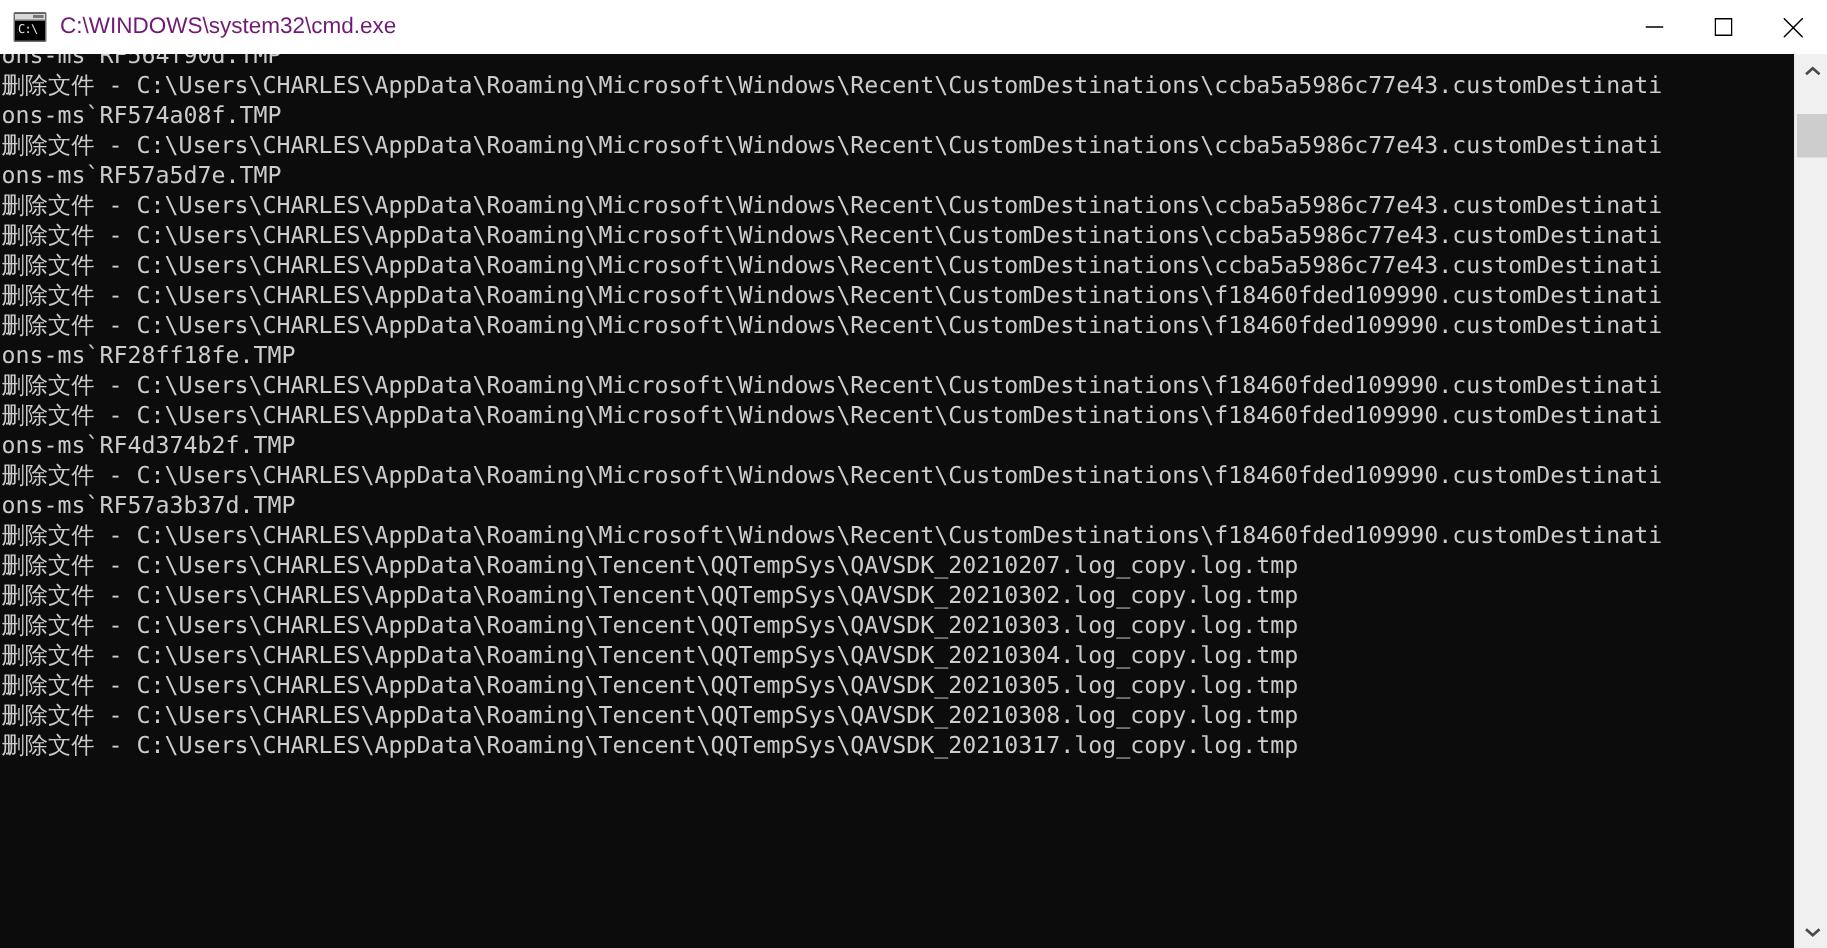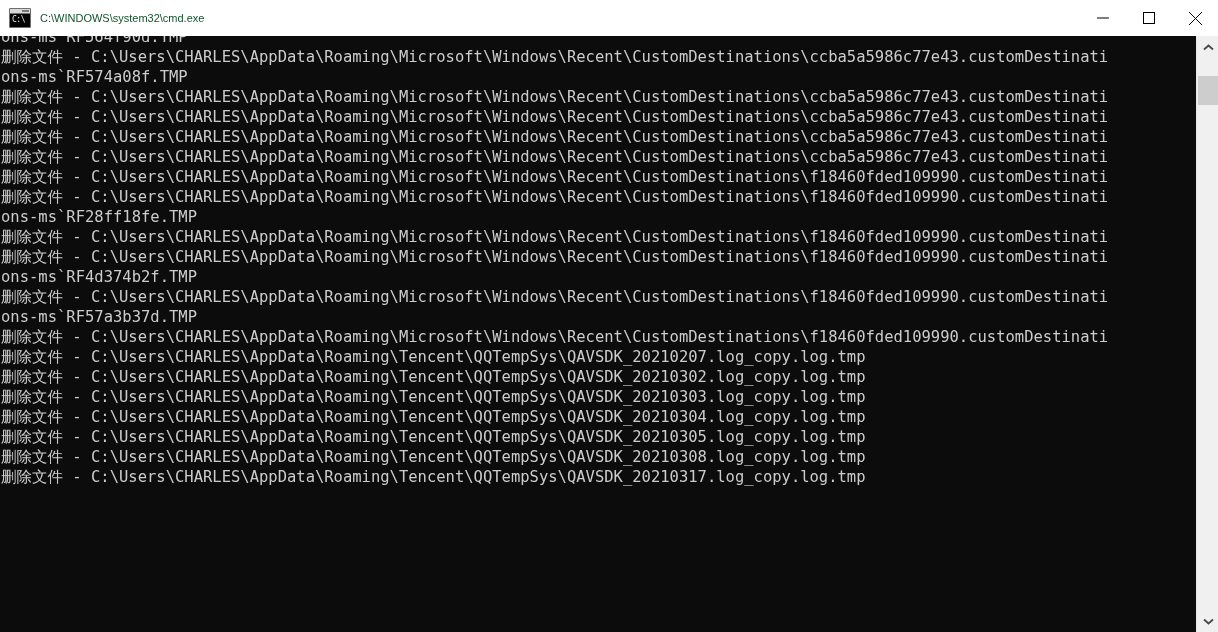--- a/index.html
+++ b/index.html
@@ -70,22 +70,22 @@
     color: #e6e6e6;
     font-family: "DejaVu Sans Mono", monospace;
     font-size: 8px;
     line-height: 9px;
     letter-spacing: -0.5px;
     white-space: nowrap;
   }
 
   .title-text {
     font-family: "Liberation Sans", sans-serif;
-    font-size: 11px;
-    color: #14532d;
+    font-size: 15px;
+    color: #701a75;
     white-space: nowrap;
     line-height: 36px;
   }
 
   .win-controls {
     position: absolute;
     right: 0; top: 0;
     height: 36px;
     display: flex;
   }
@@ -198,20 +198,21 @@
       </div>
     </div>
   </div>
 
   <div class="console">
     <div class="console-inner" id="console-lines">
         <div class="cline">ons-ms`RF564f90d.TMP</div>
         <div class="cline">删除文件 - C:\Users\CHARLES\AppData\Roaming\Microsoft\Windows\Recent\CustomDestinations\ccba5a5986c77e43.customDestinati</div>
         <div class="cline">ons-ms`RF574a08f.TMP</div>
         <div class="cline">删除文件 - C:\Users\CHARLES\AppData\Roaming\Microsoft\Windows\Recent\CustomDestinations\ccba5a5986c77e43.customDestinati</div>
+        <div class="cline">ons-ms`RF57a5d7e.TMP</div>
         <div class="cline">删除文件 - C:\Users\CHARLES\AppData\Roaming\Microsoft\Windows\Recent\CustomDestinations\ccba5a5986c77e43.customDestinati</div>
         <div class="cline">删除文件 - C:\Users\CHARLES\AppData\Roaming\Microsoft\Windows\Recent\CustomDestinations\ccba5a5986c77e43.customDestinati</div>
         <div class="cline">删除文件 - C:\Users\CHARLES\AppData\Roaming\Microsoft\Windows\Recent\CustomDestinations\ccba5a5986c77e43.customDestinati</div>
         <div class="cline">删除文件 - C:\Users\CHARLES\AppData\Roaming\Microsoft\Windows\Recent\CustomDestinations\f18460fded109990.customDestinati</div>
         <div class="cline">删除文件 - C:\Users\CHARLES\AppData\Roaming\Microsoft\Windows\Recent\CustomDestinations\f18460fded109990.customDestinati</div>
         <div class="cline">ons-ms`RF28ff18fe.TMP</div>
         <div class="cline">删除文件 - C:\Users\CHARLES\AppData\Roaming\Microsoft\Windows\Recent\CustomDestinations\f18460fded109990.customDestinati</div>
         <div class="cline">删除文件 - C:\Users\CHARLES\AppData\Roaming\Microsoft\Windows\Recent\CustomDestinations\f18460fded109990.customDestinati</div>
         <div class="cline">ons-ms`RF4d374b2f.TMP</div>
         <div class="cline">删除文件 - C:\Users\CHARLES\AppData\Roaming\Microsoft\Windows\Recent\CustomDestinations\f18460fded109990.customDestinati</div>

